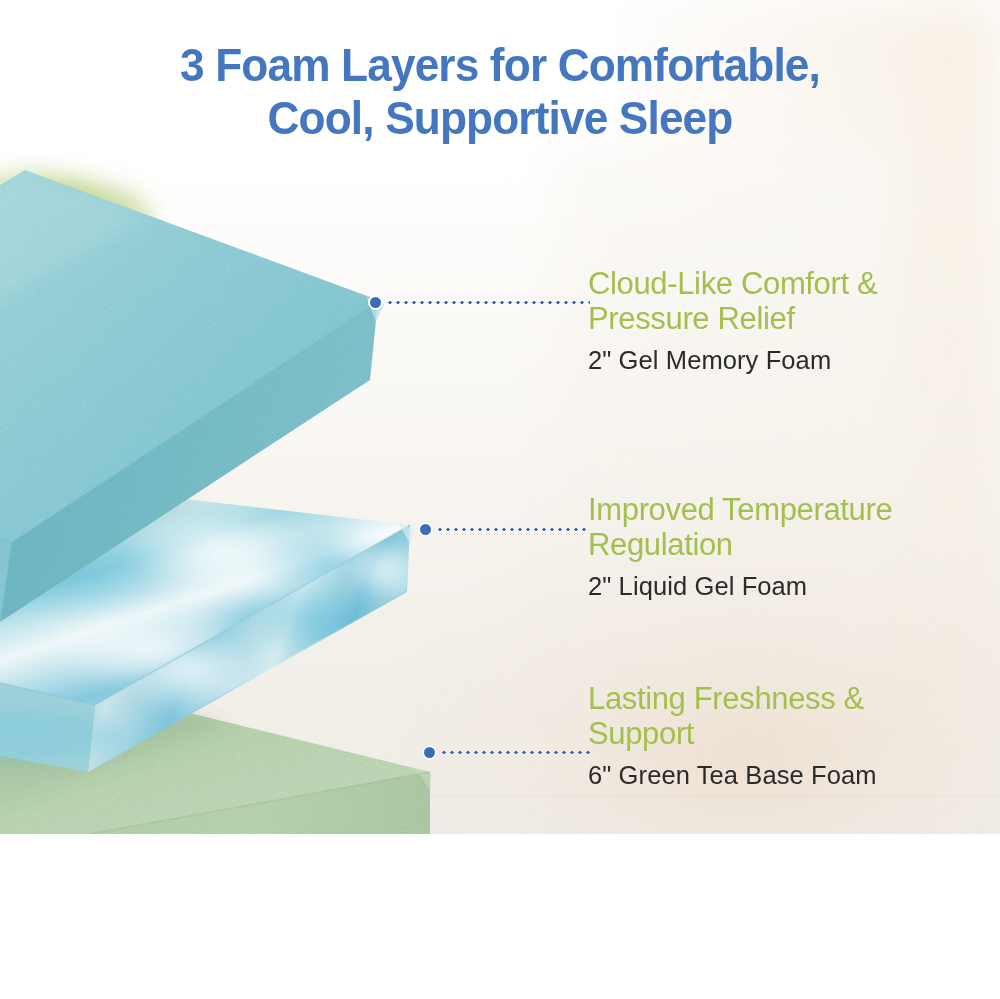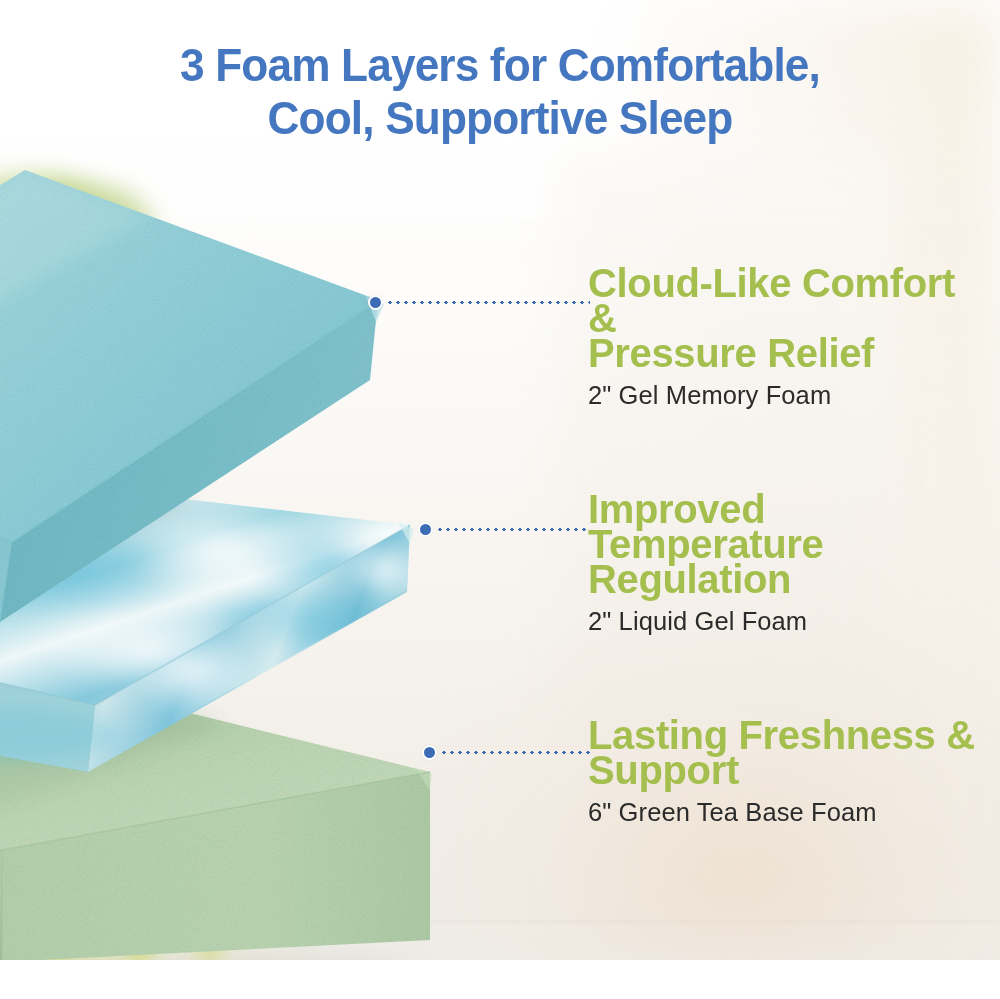--- a/index.html
+++ b/index.html
@@ -7,21 +7,21 @@
 
   html, body {
     width:1000px; height:999px;
     font-family:"Liberation Sans", sans-serif;
     overflow:hidden;
   }
 
   
   #stage {
     position:relative;
-    width:1000px; height:960px;
+    width:1000px; height:834px;
     background:#ffffff;
     overflow:hidden;
   }
 
   
   .bg-base {
     position:absolute; inset:0;
     background:
       linear-gradient(180deg,#ffffff 0%,#fdfcfa 30%,#f7f4ef 62%,#f2eee8 82%,#efece7 100%);
   }
@@ -102,39 +102,39 @@
   
   .callout {
     position:absolute;
     left:588px;
     width:400px;
     z-index:40;
   }
   .callout-title {
     color:#a4bf4e;
     font-family:"Liberation Sans", sans-serif;
-    font-weight:bold;
-    font-size:40px;
+    font-weight:normal;
+    font-size:31px;
     line-height:35px;
     letter-spacing:-0.35px;
     white-space:pre-line;
   }
   .callout-sub {
     margin-top:9px;
     color:#2b2b2b;
     font-family:"Liberation Sans", sans-serif;
     font-weight:normal;
     font-size:25.5px;
     line-height:30px;
     letter-spacing:.1px;
   }
 
   #callout-1 { top:266px; }
   #callout-2 { top:492px; }
-  #callout-3 { top:718px; }
+  #callout-3 { top:681px; }
 
   
   .leader {
     position:absolute;
     height:16px;
     display:flex;
     align-items:center;
     z-index:35;
   }
   .leader-dot {

